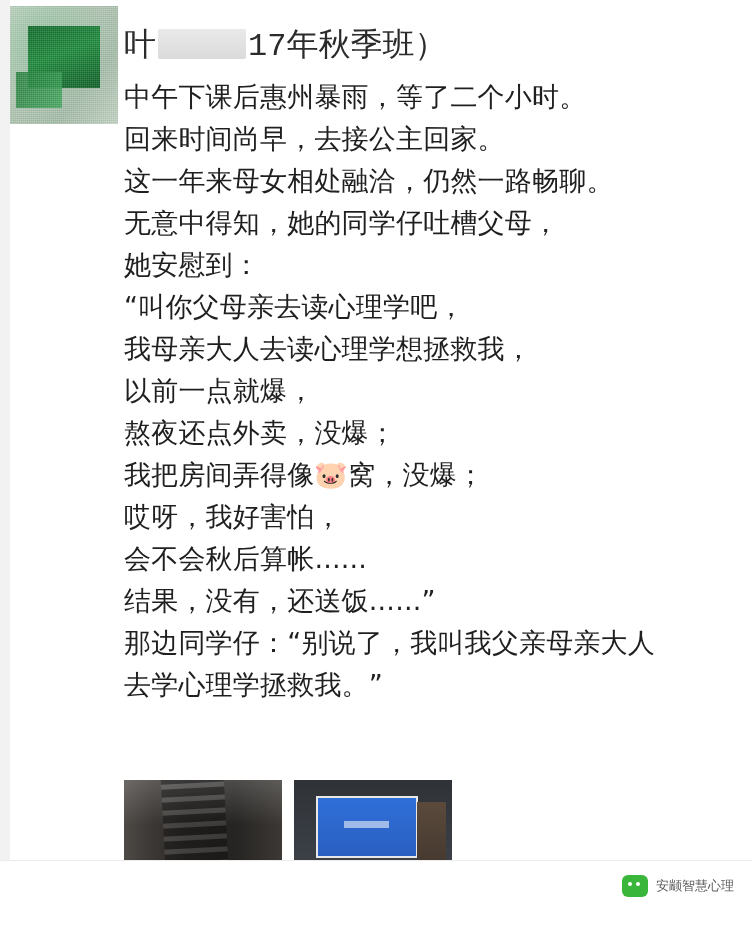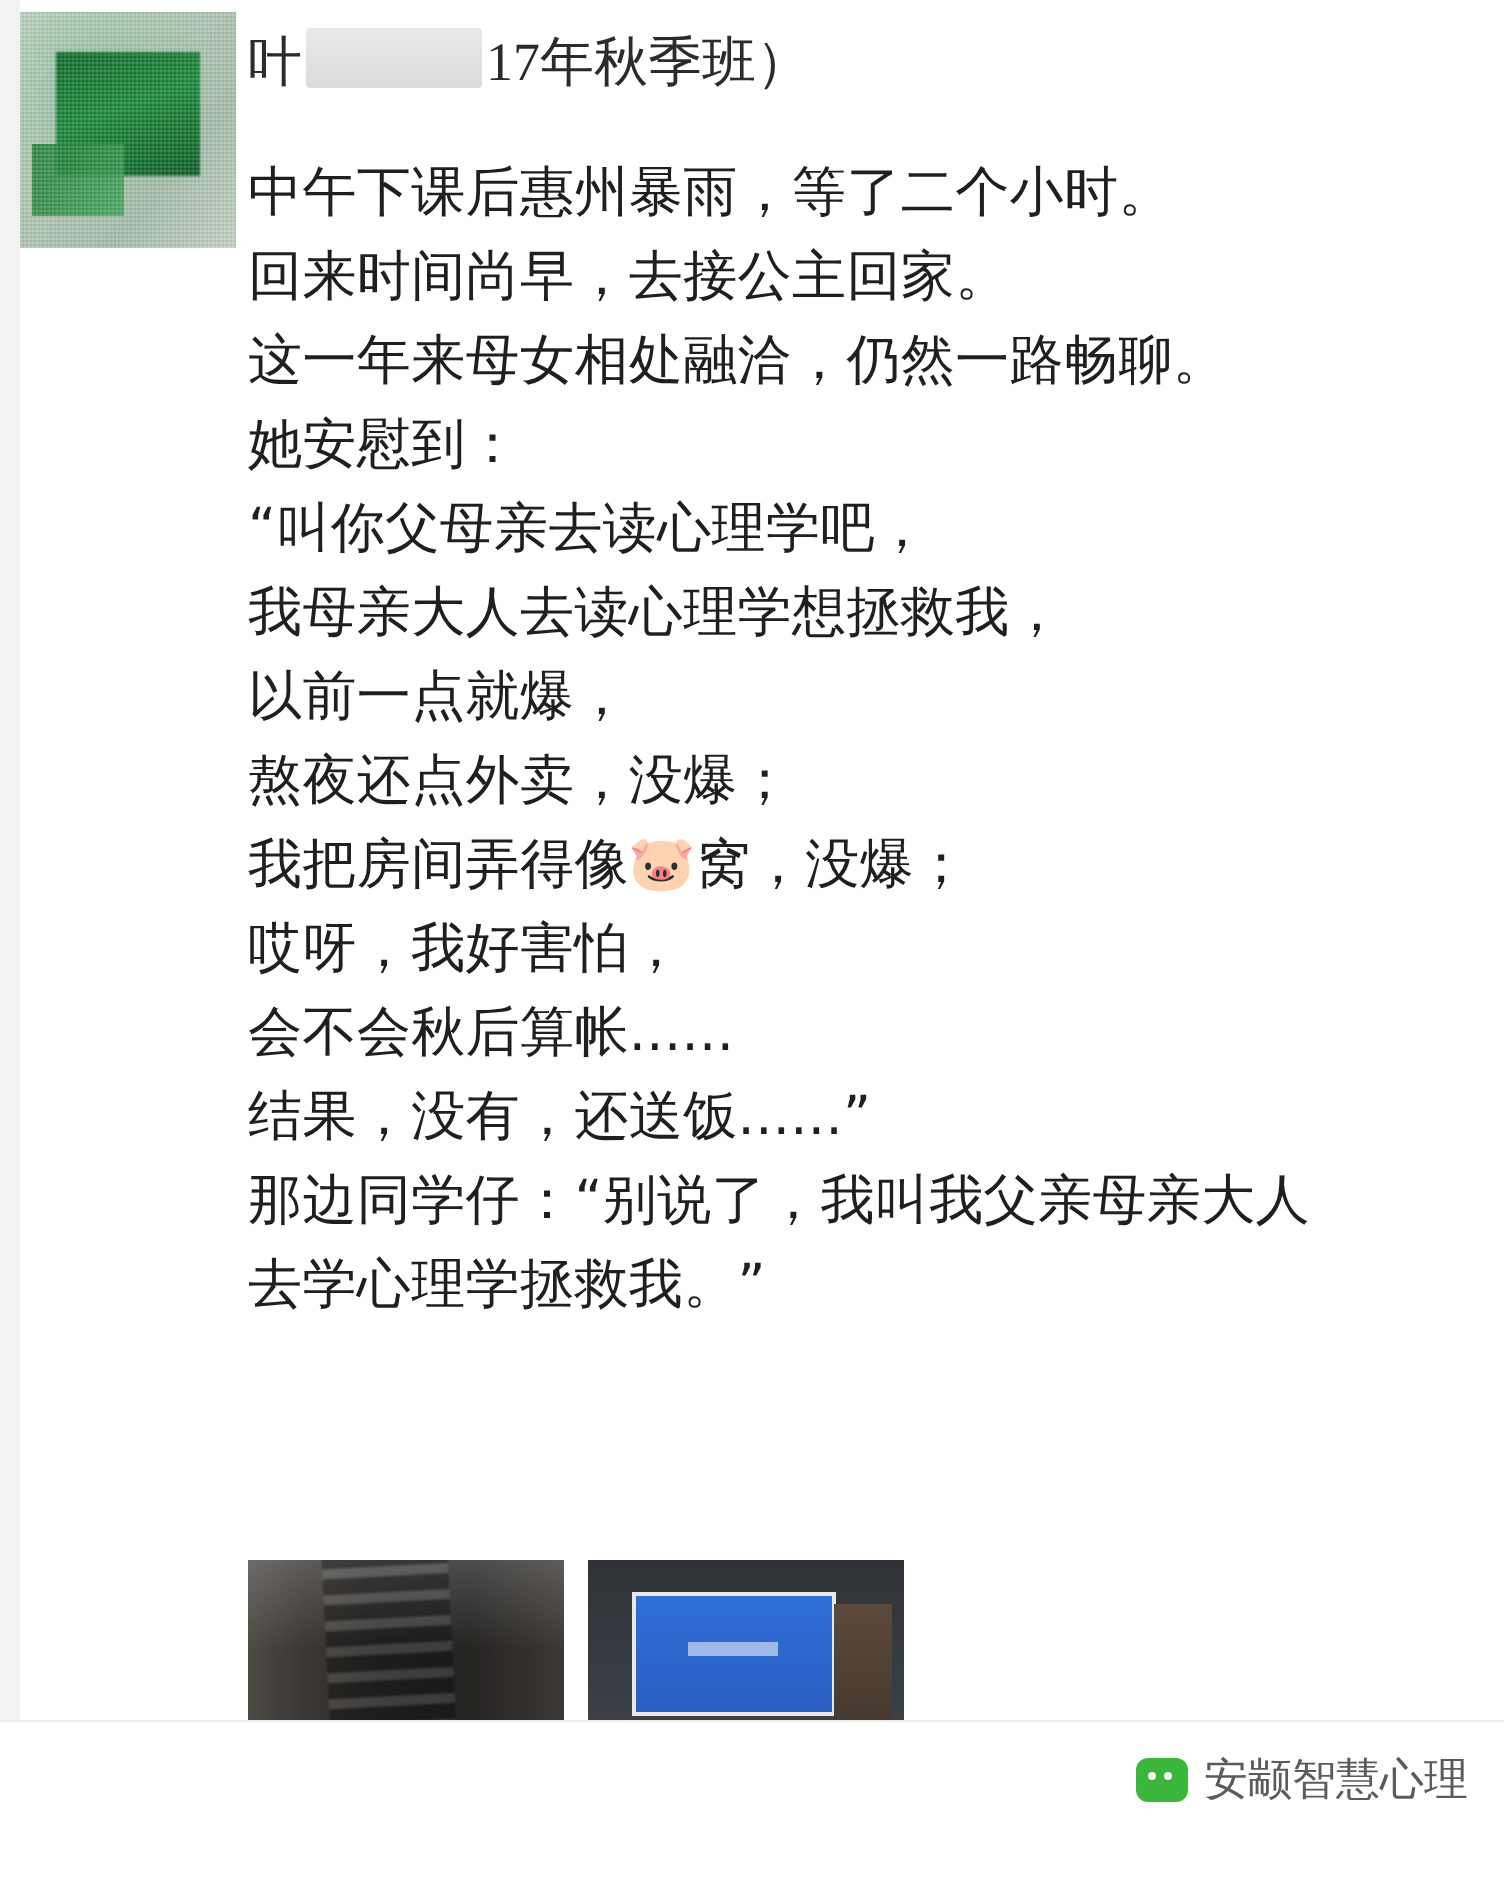--- a/index.html
+++ b/index.html
@@ -65,26 +65,26 @@
     inset: 0;
     background-image:
       repeating-linear-gradient(0deg, rgba(255,255,255,0.10) 0px, rgba(255,255,255,0.10) 1px, rgba(0,0,0,0.04) 1px, rgba(0,0,0,0.04) 2px),
       repeating-linear-gradient(90deg, rgba(255,255,255,0.08) 0px, rgba(255,255,255,0.08) 1px, rgba(0,0,0,0.03) 1px, rgba(0,0,0,0.03) 2px);
   }
 
   
   .post-title {
     position: absolute;
     left: 124px;
-    top: 12px;
-    font-size: 27px;
+    top: 28px;
+    font-size: 32px;
     line-height: 38px;
     color: #2b2b2b;
     white-space: nowrap;
-    font-family: Liberation Serif, serif;
+    font-family: Liberation Mono, monospace;
   }
   .post-title .redacted {
     display: inline-block;
     vertical-align: -4px;
     width: 88px;
     height: 30px;
     background: linear-gradient(180deg, #e9e9e9, #dadada);
     margin: 0 2px;
     border-radius: 2px;
   }
@@ -225,21 +225,21 @@
   .wechat-badge:before,
   .wechat-badge:after {
     content: "";
     position: absolute;
     background: #fff;
     border-radius: 50%;
   }
   .wechat-badge:before { width: 4px; height: 4px; left: 6px; top: 7px; }
   .wechat-badge:after { width: 4px; height: 4px; left: 14px; top: 7px; }
   .account-name {
-    font-size: 22px;
+    font-size: 13px;
     color: #5b5b5b;
     font-family: "DejaVu Sans", "Liberation Sans", sans-serif;
     white-space: nowrap;
   }
   .footer-scroll {
     position: absolute;
     right: 16px;
     bottom: 6px;
     width: 54px;
     height: 4px;
@@ -269,20 +269,21 @@
   </div>
 
   <div class="post-title">
     <span>叶</span><span class="redacted"></span><span>17年秋季班）</span>
   </div>
 
   <div class="post-body">
     <div class="line">中午下课后惠州暴雨，等了二个小时。</div>
     <div class="line">回来时间尚早，去接公主回家。</div>
     <div class="line">这一年来母女相处融洽，仍然一路畅聊。</div>
+    <div class="line">无意中得知，她的同学仔吐槽父母，</div>
     <div class="line">她安慰到：</div>
     <div class="line">“叫你父母亲去读心理学吧，</div>
     <div class="line">我母亲大人去读心理学想拯救我，</div>
     <div class="line">以前一点就爆，</div>
     <div class="line">熬夜还点外卖，没爆；</div>
     <div class="line">我把房间弄得像🐷窝，没爆；</div>
     <div class="line">哎呀，我好害怕，</div>
     <div class="line">会不会秋后算帐......</div>
     <div class="line">结果，没有，还送饭......”</div>
     <div class="line">那边同学仔：“别说了，我叫我父亲母亲大人</div>

